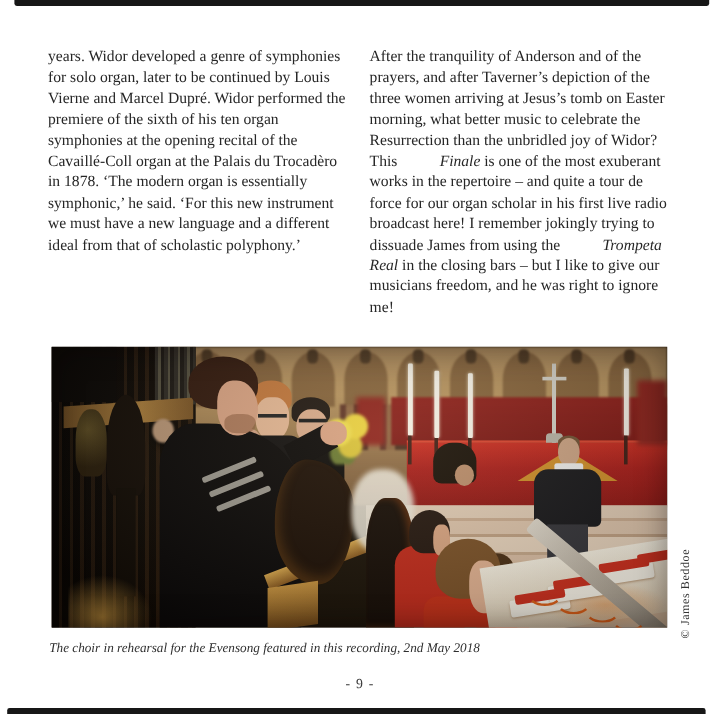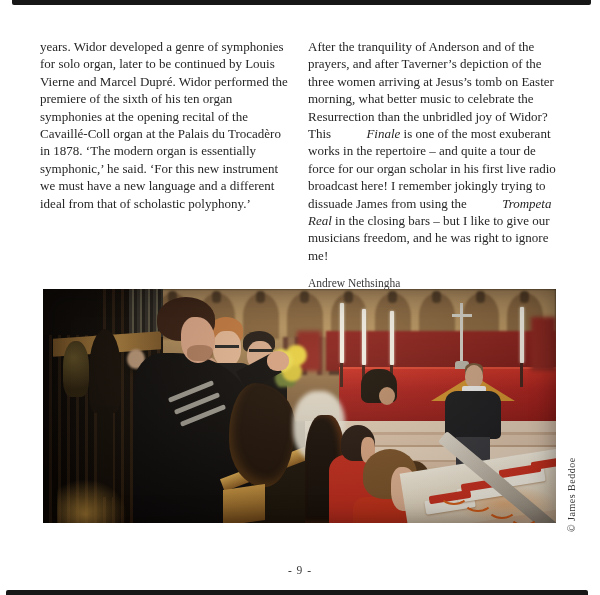--- a/index.html
+++ b/index.html
@@ -168,21 +168,20 @@
 
 <div class="page">
   <div class="scan-bar top"></div>
 
   <div class="col left">
     <p><span>years. Widor developed a genre of symphonies for solo organ, later to be continued by Louis Vierne and Marcel Dupré. Widor performed the premiere of the sixth of his ten organ symphonies at the opening recital of the Cavaillé-Coll organ at the Palais du Trocadèro in 1878. ‘The modern organ is essentially symphonic,’ he said. ‘For this new instrument we must have a new language and a different ideal from that of scholastic polyphony.’</span></p>
   </div>
 
   <div class="col right">
     <p><span>After the tranquility of Anderson and of the prayers, and after Taverner’s depiction of the three women arriving at Jesus’s tomb on Easter morning, what better music to celebrate the Resurrection than the unbridled joy of Widor? This </span><span class="it">Finale</span><span> is one of the most exuberant works in the repertoire – and quite a tour de force for our organ scholar in his first live radio broadcast here! I remember jokingly trying to dissuade James from using the </span><span class="it">Trompeta Real</span><span> in the closing bars – but I like to give our musicians freedom, and he was right to ignore me!</span></p>
-    <p class="byline">Andrew Nethsingha</p>
   </div>
 
   <div class="photo">
     <div class="arcade"></div>
     <i class="arch" style="left:112px"></i>
     <i class="arch" style="left:156px"></i>
     <i class="arch" style="left:200px"></i>
     <i class="arch" style="left:244px"></i>
     <i class="arch" style="left:288px"></i>
     <i class="arch" style="left:332px"></i>
@@ -276,16 +275,17 @@
     <div class="beam"></div>
     <div class="wire w1"></div>
     <div class="wire w2"></div>
     <div class="wire w3"></div>
     <div class="wire w4"></div>
     <div class="wire w5"></div>
     <div class="vignette"></div>
   </div>
 
   <div class="credit">© James Beddoe</div>
+  <div class="caption">The choir in rehearsal for the Evensong featured in this recording, 2nd May 2018</div>
   <div class="pagenum">- 9 -</div>
 
   <div class="scan-bar bottom"></div>
 </div>
 
 </body></html>

